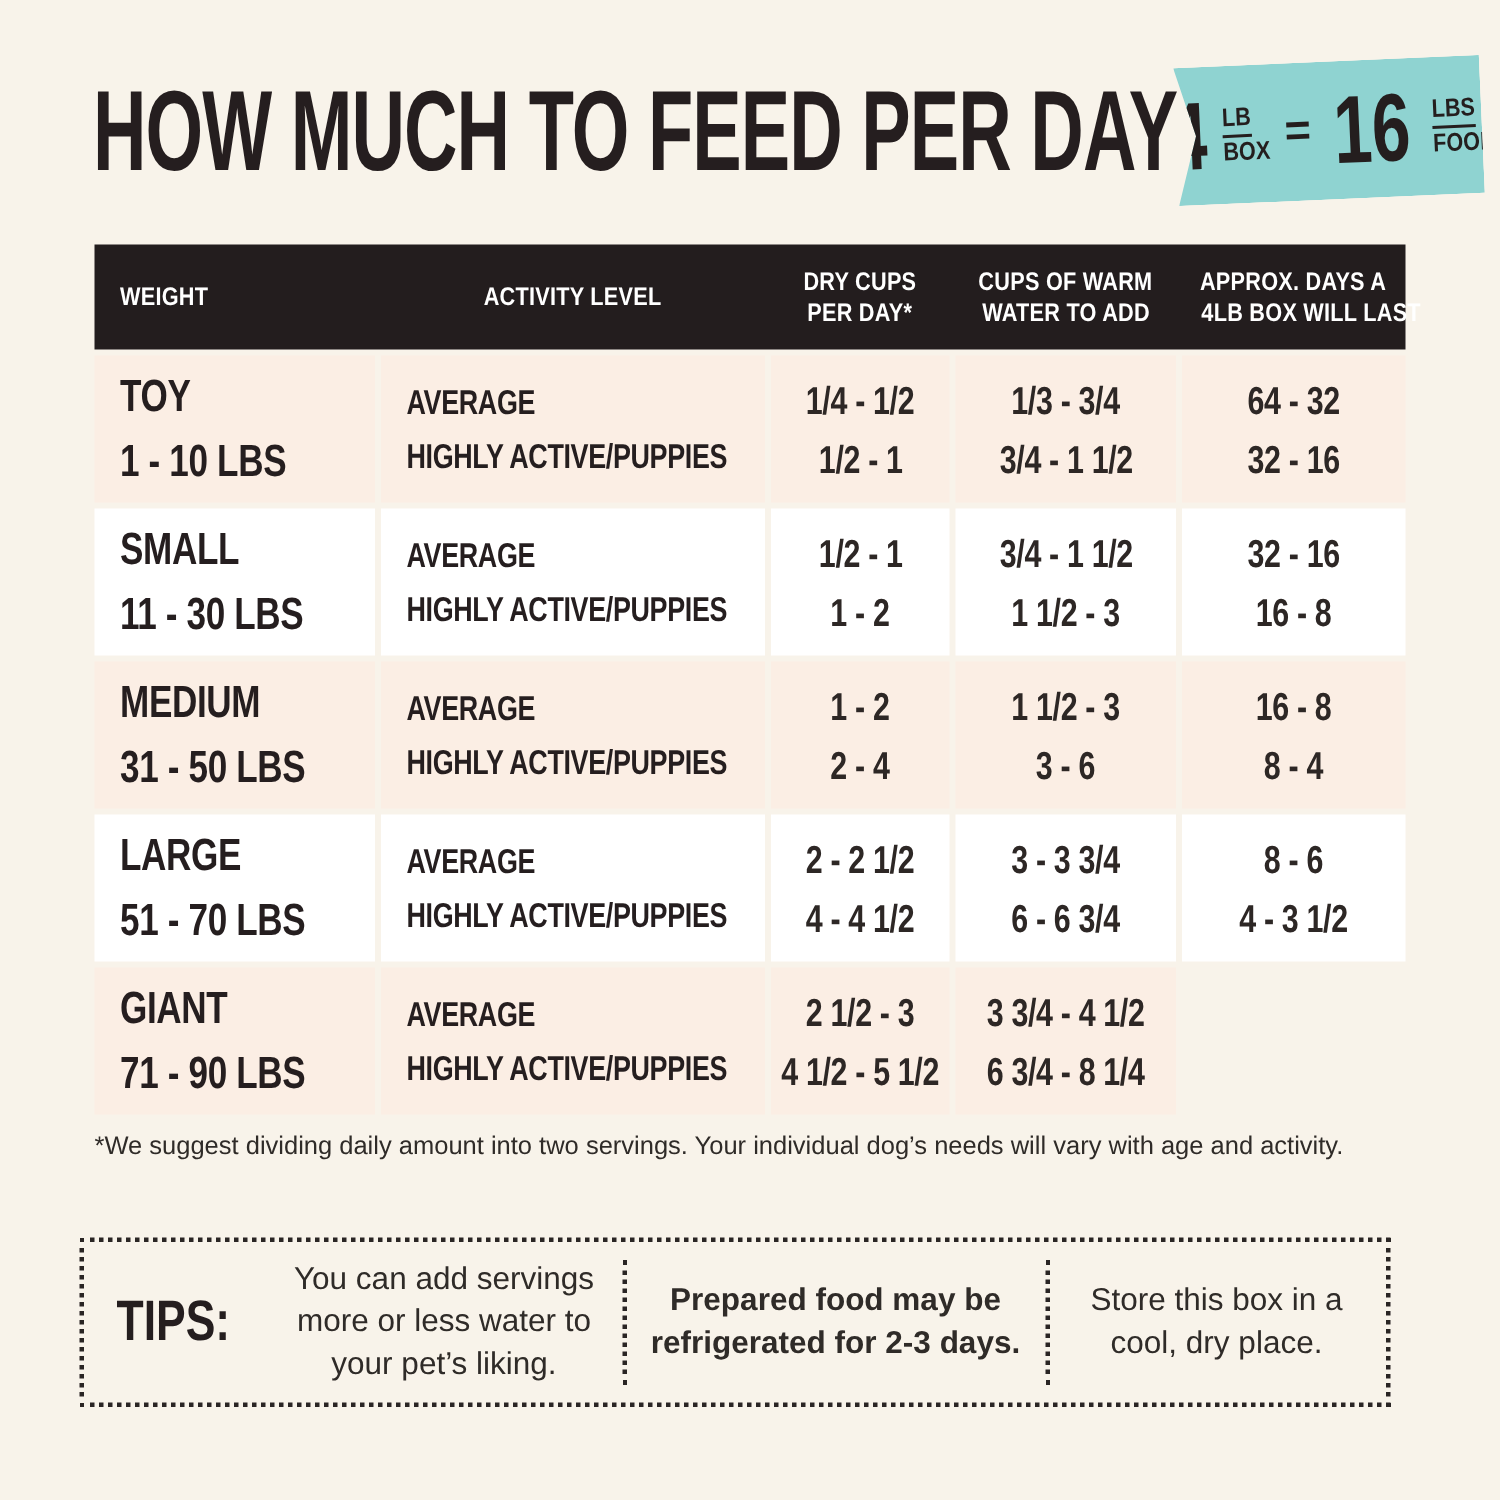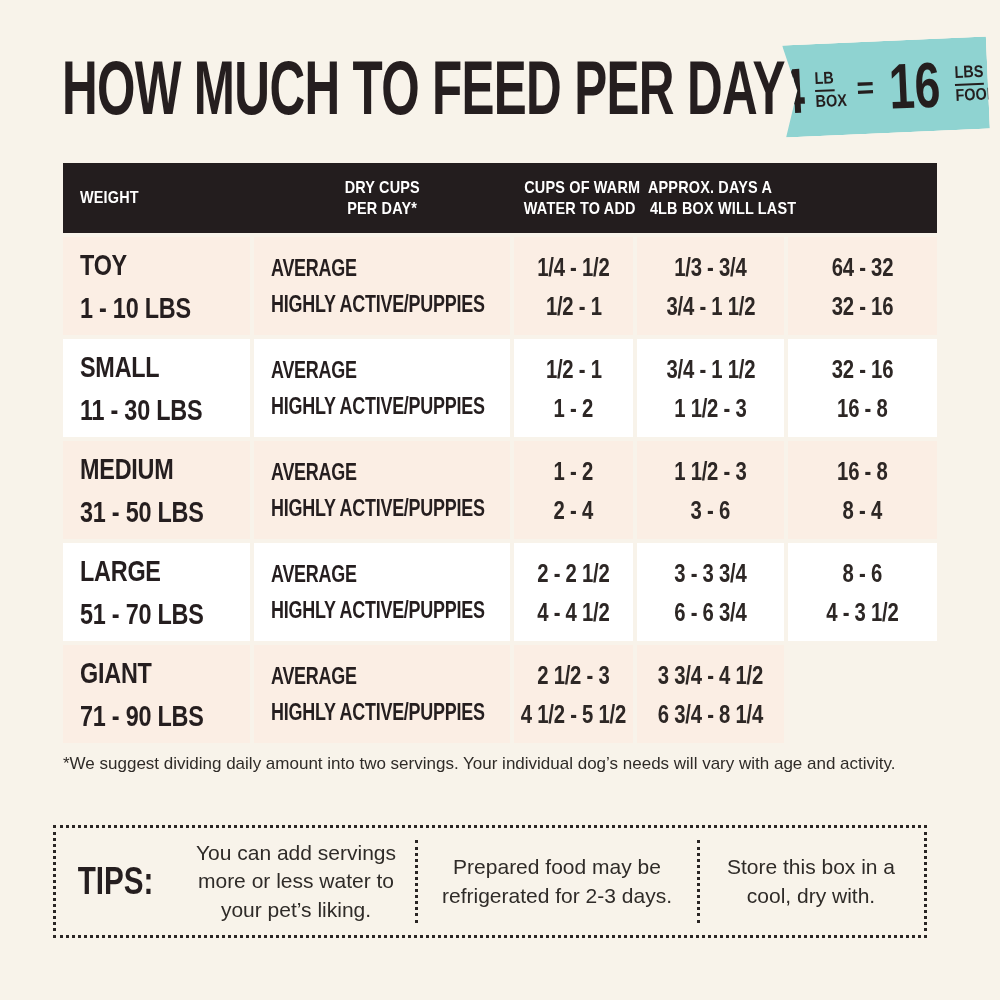--- a/index.html
+++ b/index.html
@@ -76,21 +76,21 @@
   .tips-label{
     font-size:38px;font-weight:700;color:#251e1f;text-align:center;
   }
   .tipcell{position:relative;height:100%;display:flex;align-items:center;justify-content:center;}
   .tipcell.divided::before{
     content:"";position:absolute;left:-1px;top:12px;bottom:12px;
     border-left:3px dotted #2a2524;
   }
   .tip{font-size:21px;line-height:1.35;color:#2f2b28;text-align:center;margin:0 auto;}
   .tip.t1{max-width:208px;}
-  .tip.t2{max-width:250px;}
+  .tip.t2{max-width:250px;font-weight:bold;}
   .tip.t3{max-width:185px;}
 </style>
 </head>
 <body>
 
 <div class="title">HOW MUCH TO FEED PER DAY</div>
 
 <div class="badge">
   <span class="badge-big">4</span>
   <span class="badge-stack">
@@ -106,20 +106,23 @@
   </span>
 </div>
 
 <div class="table">
 
   <div class="grid thead">
     <div class="th w">
       <span class="cond leftO">WEIGHT</span>
     </div>
     <div class="th">
+      <span class="cond">ACTIVITY LEVEL</span>
+    </div>
+    <div class="th">
       <span class="cond">DRY CUPS</span><br>
       <span class="cond">PER DAY*</span>
     </div>
     <div class="th">
       <span class="cond">CUPS OF WARM</span><br>
       <span class="cond">WATER TO ADD</span>
     </div>
     <div class="th">
       <span class="cond">APPROX. DAYS A</span><br>
       <span class="cond">4LB BOX WILL LAST</span>
@@ -245,15 +248,15 @@
   <div class="tipcell">
     <span class="tips-label cond">TIPS:</span>
   </div>
   <div class="tipcell">
     <p class="tip t1">You can add servings more or less water to your pet’s liking.</p>
   </div>
   <div class="tipcell divided">
     <p class="tip t2">Prepared food may be refrigerated for 2-3 days.</p>
   </div>
   <div class="tipcell divided">
-    <p class="tip t3">Store this box in a cool, dry with.</p>
+    <p class="tip t3">Store this box in a cool, dry place.</p>
   </div>
 </div>
 
 </body></html>

